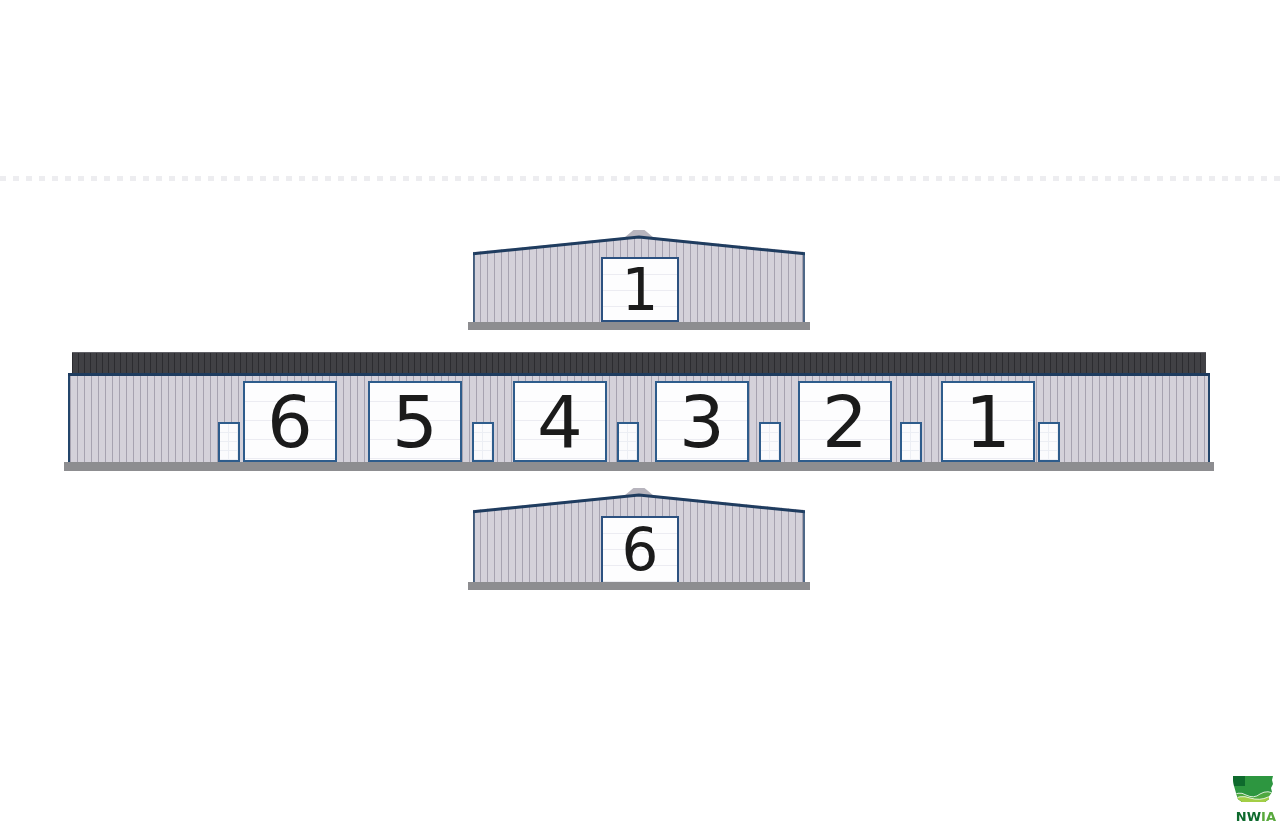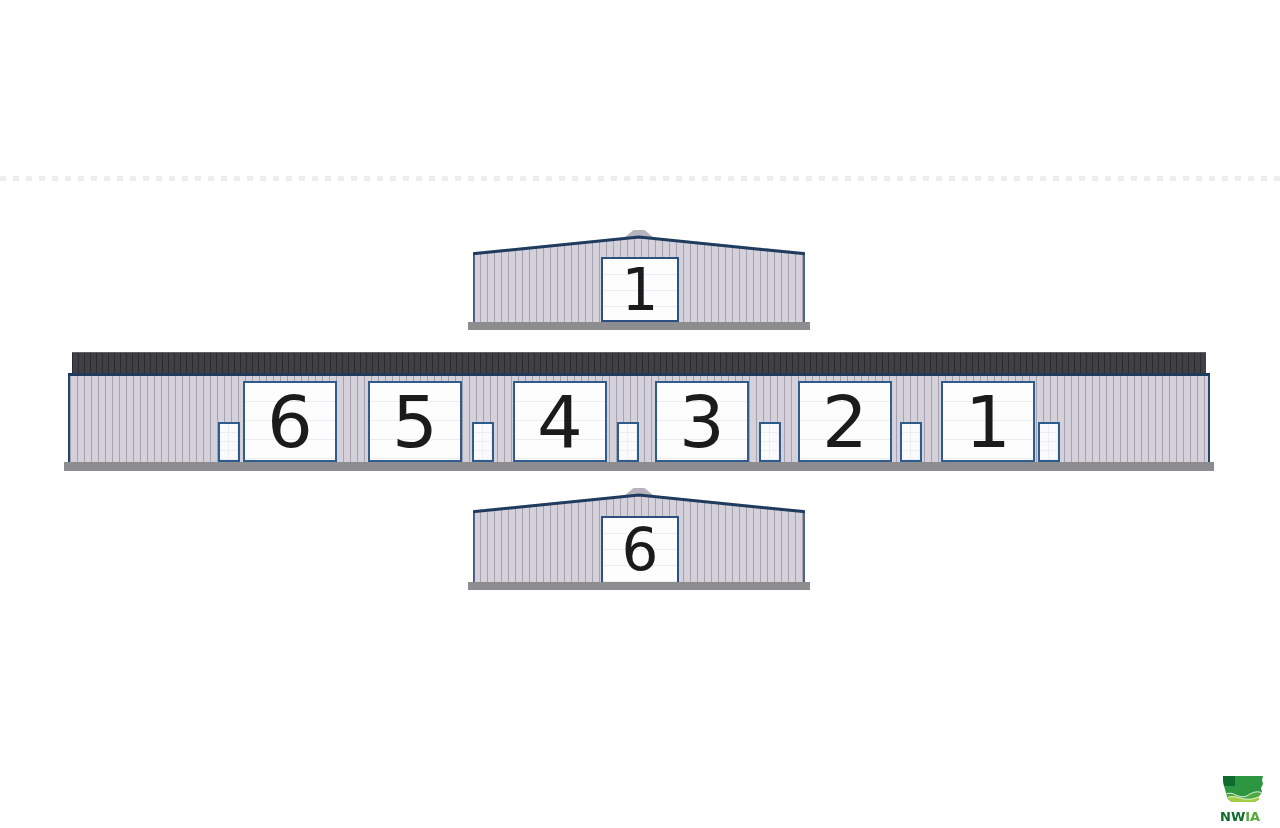--- a/index.html
+++ b/index.html
@@ -72,21 +72,21 @@
   .man-door{
     position:absolute;top:70px;width:22px;height:40px;
     background:#fbfbfd;
     background-image:
       repeating-linear-gradient(180deg,transparent 0 8px,#eceef4 8px 9px),
       repeating-linear-gradient(90deg,transparent 0 8px,#eceef4 8px 9px);
     border:2px solid #2e5c8c;box-sizing:border-box;
   }
 
   
-  .logo{position:absolute;left:1220px;top:774px;width:56px;height:48px;text-align:left;}
+  .logo{position:absolute;left:1220px;top:774px;width:56px;height:48px;text-align:right;}
   .logo-text{
     font-family:"DejaVu Sans", sans-serif;font-weight:bold;font-size:13px;line-height:1;
     letter-spacing:0px;margin-top:1px;white-space:nowrap;
   }
   .logo-text .nw{color:#0e6a2d;}
   .logo-text .ia{color:#58a83c;}
 </style>
 </head>
 <body>
 

